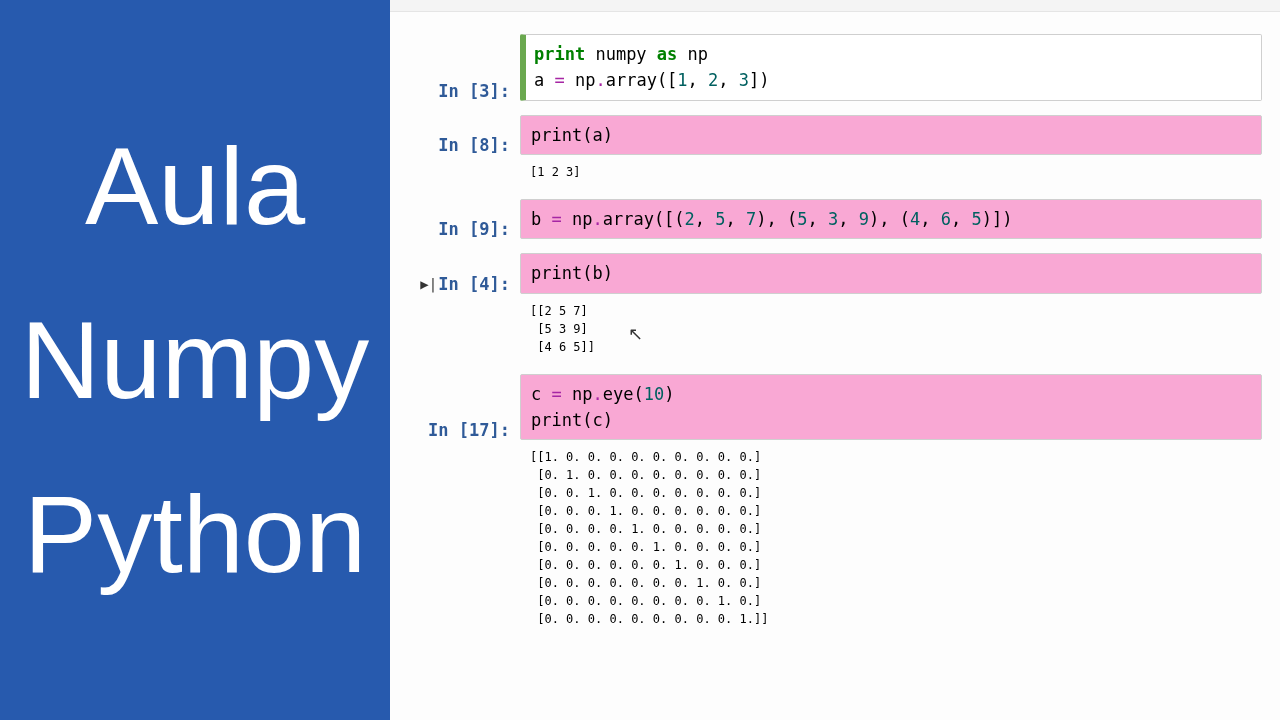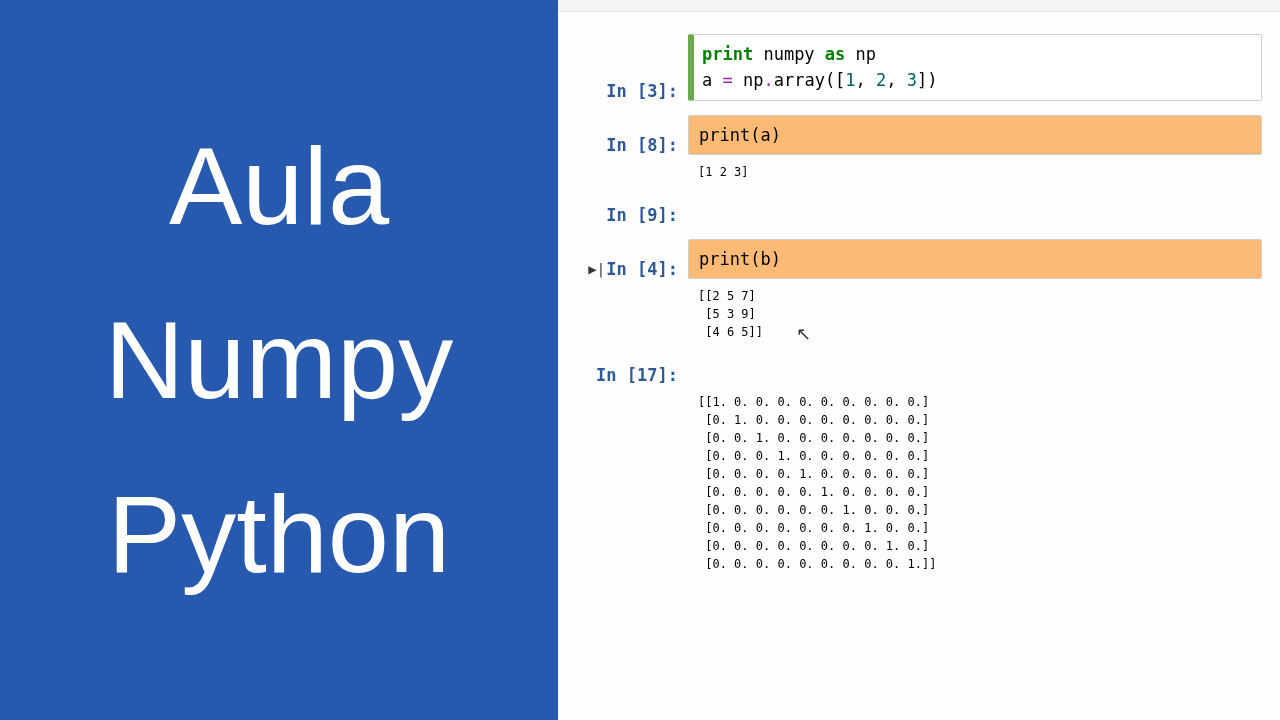--- a/index.html
+++ b/index.html
@@ -1,26 +1,26 @@
 <!DOCTYPE html>
 <html><head>
 <meta charset="utf-8">
 <style>
   * { margin: 0; padding: 0; box-sizing: border-box; }
   body { font-family: Arial, sans-serif; background: #fff; width: 1280px; height: 720px; overflow: hidden; }
   .container { display: flex; width: 100%; height: 100%; }
-  .left-panel { width: 558px; background: #275aae; display: flex; flex-direction: column; justify-content: center; align-items: center; gap: 20px; }
+  .left-panel { width: 390px; background: #275aae; display: flex; flex-direction: column; justify-content: center; align-items: center; gap: 20px; }
   .left-panel .word { color: #fff; font-size: 110px; font-weight: 400; line-height: 1.4; }
   .right-panel { flex: 1; background: #fdfdfd; padding: 34px 10px 0 10px; position: relative; }
   .toolbar { position: absolute; top: 0; left: 0; right: 0; height: 12px; background: #f4f4f4; border-bottom: 1px solid #e5e5e5; }
   .cell { display: flex; align-items: flex-end; margin-bottom: 14px; }
   .prompt-col { width: 120px; text-align: right; padding-right: 10px; padding-top: 6px; font-family: 'Menlo', 'Consolas', monospace; font-size: 17px; }
   .prompt { color: #2f5a98; font-weight: bold; }
   .run-icon { display: inline-block; width: 12px; text-align: left; color: #333; margin-right: 6px; font-size: 14px; vertical-align: 1px; }
-  .input-box { flex: 1; border: 1px solid #cfcfcf; background: #fdba74; border-radius: 2px; padding: 6px 10px; font-family: 'Menlo','Consolas',monospace; font-size: 17px; line-height: 1.55; white-space: pre; min-height: 34px; margin-right: 8px; }
+  .input-box { flex: 1; border: 1px solid #cfcfcf; background: #f9a8d4; border-radius: 2px; padding: 6px 10px; font-family: 'Menlo','Consolas',monospace; font-size: 17px; line-height: 1.55; white-space: pre; min-height: 34px; margin-right: 8px; }
   .input-box.selected { border-left: 6px solid #6aa84f; background: #fff; padding-left: 8px; }
   .output { font-family: 'Menlo','Consolas',monospace; font-size: 12px; line-height: 1.5; white-space: pre; padding-left: 130px; margin-top: -6px; margin-bottom: 18px; color: #000; }
   
   .kw { color: #008000; font-weight: bold; }
   .op { color: #a626a4; }
   .str, .num { color: #006060; }
   .fn { color: #000; }
   .cursor-arrow { position: absolute; font-size: 18px; color: #333; pointer-events: none; }
 </style>
 </head>
@@ -40,30 +40,33 @@
           <div class="input-box selected"><span class="kw">print</span> numpy <span class="kw">as</span> np
 a <span class="op">=</span> np<span class="op">.</span>array([<span class="num">1</span>, <span class="num">2</span>, <span class="num">3</span>])</div>
         </div>
         <div class="cell">
           <div class="prompt-col"><span class="prompt">In [8]:</span></div>
           <div class="input-box"><span class="fn">print</span>(a)</div>
         </div>
         <div class="output">[1 2 3]</div>
         <div class="cell">
           <div class="prompt-col"><span class="prompt">In [9]:</span></div>
+          <div class="input-box">b <span class="op">=</span> np<span class="op">.</span>array([(<span class="num">2</span>, <span class="num">5</span>, <span class="num">7</span>), (<span class="num">5</span>, <span class="num">3</span>, <span class="num">9</span>), (<span class="num">4</span>, <span class="num">6</span>, <span class="num">5</span>)])</div>
         </div>
         <div class="cell">
           <div class="prompt-col"><span class="run-icon">▶|</span><span class="prompt">In [4]:</span></div>
           <div class="input-box"><span class="fn">print</span>(b)</div>
         </div>
         <div class="output">[[2 5 7]
  [5 3 9]
  [4 6 5]]</div>
         <div class="cell">
           <div class="prompt-col"><span class="prompt">In [17]:</span></div>
+          <div class="input-box">c <span class="op">=</span> np<span class="op">.</span>eye(<span class="num">10</span>)
+<span class="fn">print</span>(c)</div>
         </div>
         <div class="output">[[1. 0. 0. 0. 0. 0. 0. 0. 0. 0.]
  [0. 1. 0. 0. 0. 0. 0. 0. 0. 0.]
  [0. 0. 1. 0. 0. 0. 0. 0. 0. 0.]
  [0. 0. 0. 1. 0. 0. 0. 0. 0. 0.]
  [0. 0. 0. 0. 1. 0. 0. 0. 0. 0.]
  [0. 0. 0. 0. 0. 1. 0. 0. 0. 0.]
  [0. 0. 0. 0. 0. 0. 1. 0. 0. 0.]
  [0. 0. 0. 0. 0. 0. 0. 1. 0. 0.]
  [0. 0. 0. 0. 0. 0. 0. 0. 1. 0.]

